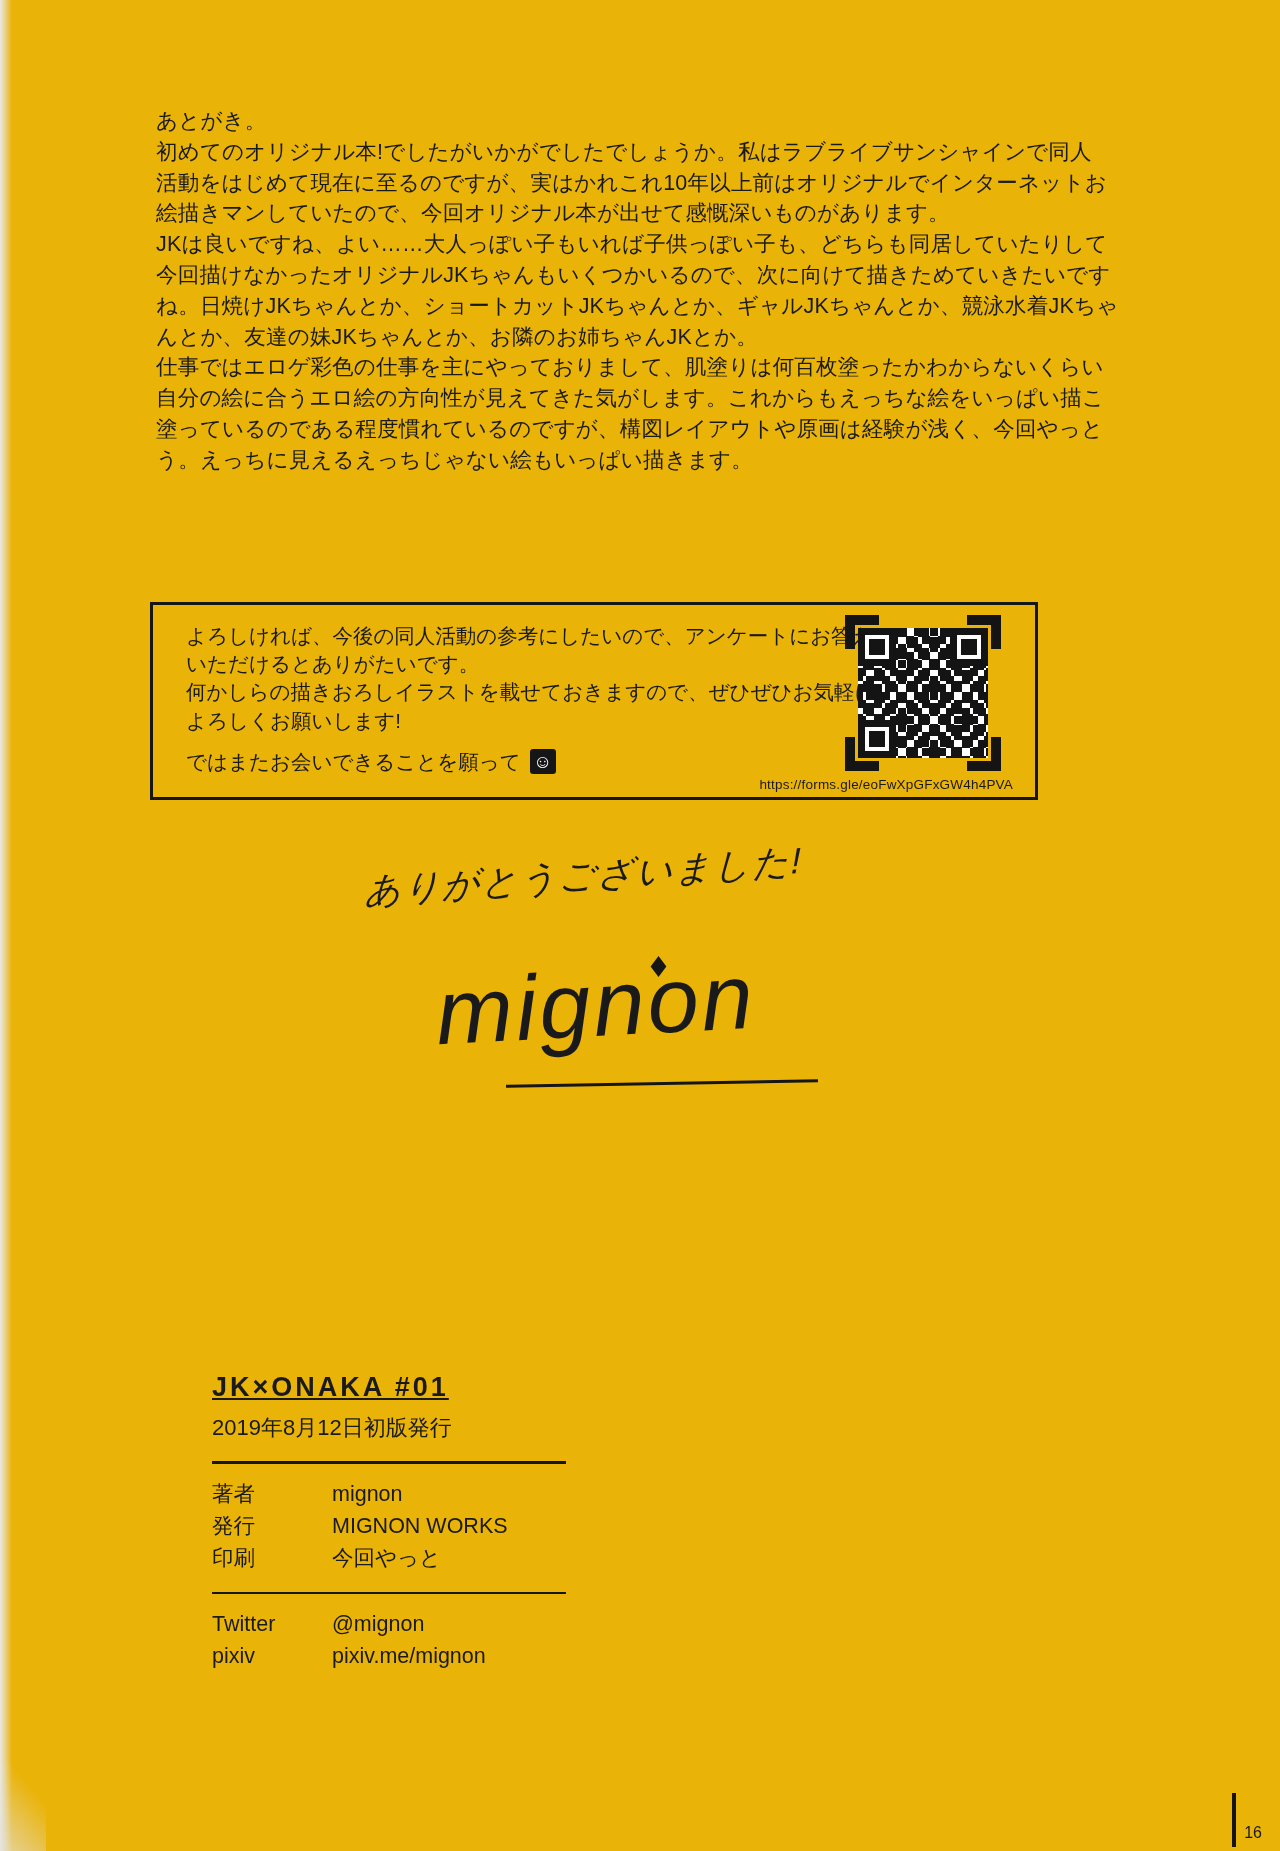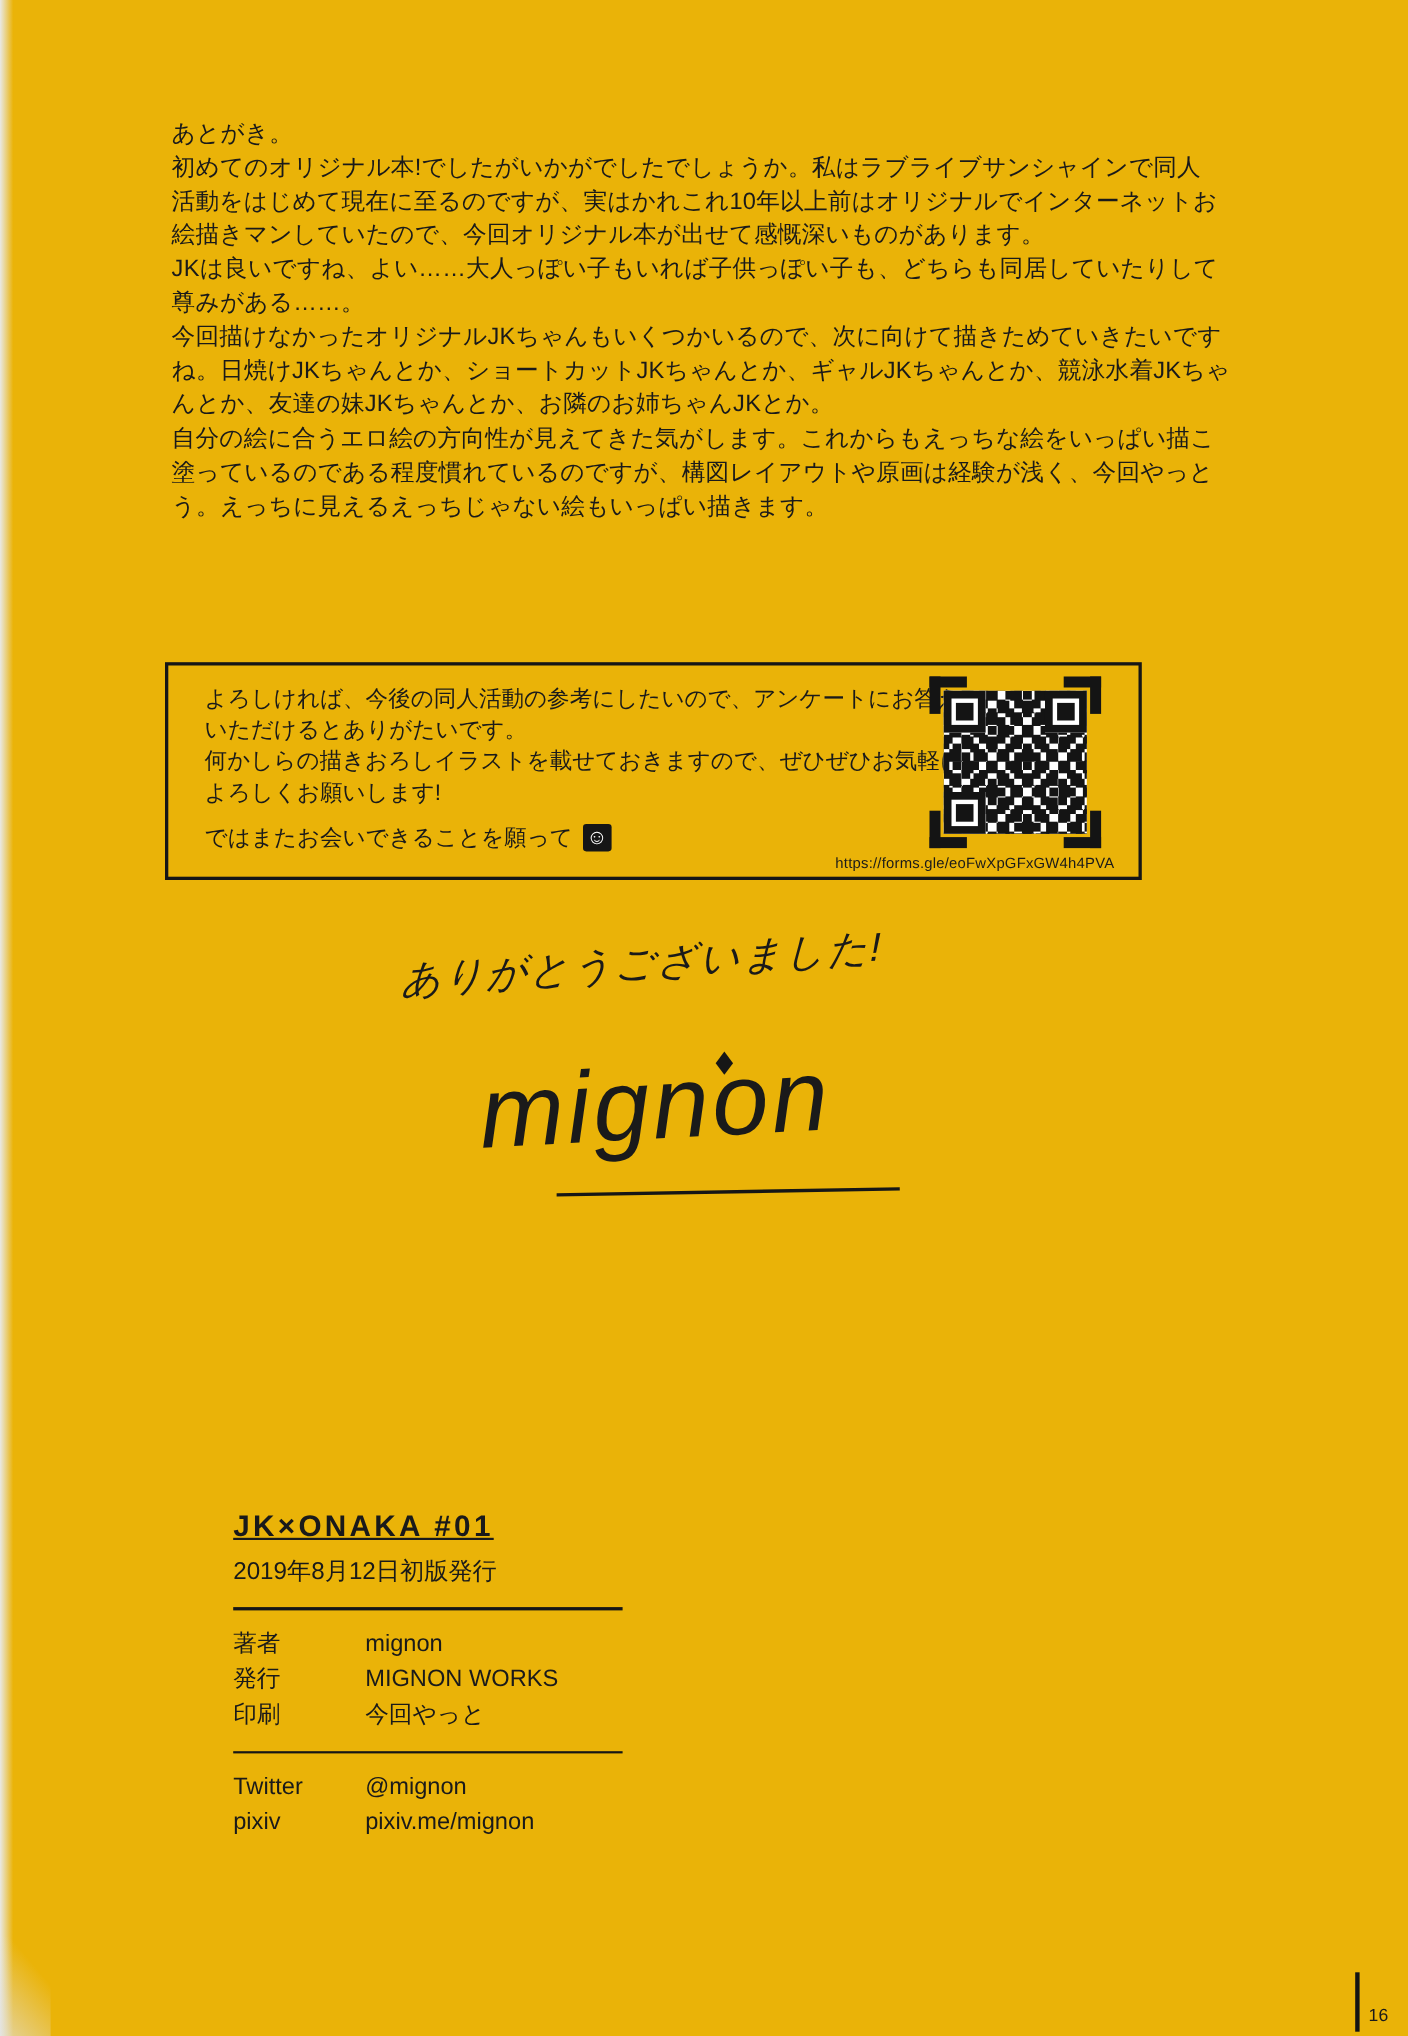--- a/index.html
+++ b/index.html
@@ -75,24 +75,24 @@
 
   <div class="scan-left"></div>
   <div class="scan-corner"></div>
 
   <div class="afterword">
     <div class="line">あとがき。</div>
     <div class="line">初めてのオリジナル本!でしたがいかがでしたでしょうか。私はラブライブサンシャインで同人</div>
     <div class="line">活動をはじめて現在に至るのですが、実はかれこれ10年以上前はオリジナルでインターネットお</div>
     <div class="line">絵描きマンしていたので、今回オリジナル本が出せて感慨深いものがあります。</div>
     <div class="line">JKは良いですね、よい……大人っぽい子もいれば子供っぽい子も、どちらも同居していたりして</div>
-    <div class="line">尊みがある……。</div>
     <div class="line">今回描けなかったオリジナルJKちゃんもいくつかいるので、次に向けて描きためていきたいです</div>
     <div class="line">ね。日焼けJKちゃんとか、ショートカットJKちゃんとか、ギャルJKちゃんとか、競泳水着JKちゃ</div>
     <div class="line">んとか、友達の妹JKちゃんとか、お隣のお姉ちゃんJKとか。</div>
+    <div class="line">仕事ではエロゲ彩色の仕事を主にやっておりまして、肌塗りは何百枚塗ったかわからないくらい</div>
     <div class="line">自分の絵に合うエロ絵の方向性が見えてきた気がします。これからもえっちな絵をいっぱい描こ</div>
     <div class="line">塗っているのである程度慣れているのですが、構図レイアウトや原画は経験が浅く、今回やっと</div>
     <div class="line">う。えっちに見えるえっちじゃない絵もいっぱい描きます。</div>
   </div>
 
   <div class="survey-box">
     <div class="box-text">
       <div class="line">よろしければ、今後の同人活動の参考にしたいので、アンケートにお答え</div>
       <div class="line">いただけるとありがたいです。</div>
       <div class="line">何かしらの描きおろしイラストを載せておきますので、ぜひぜひお気軽に</div>

